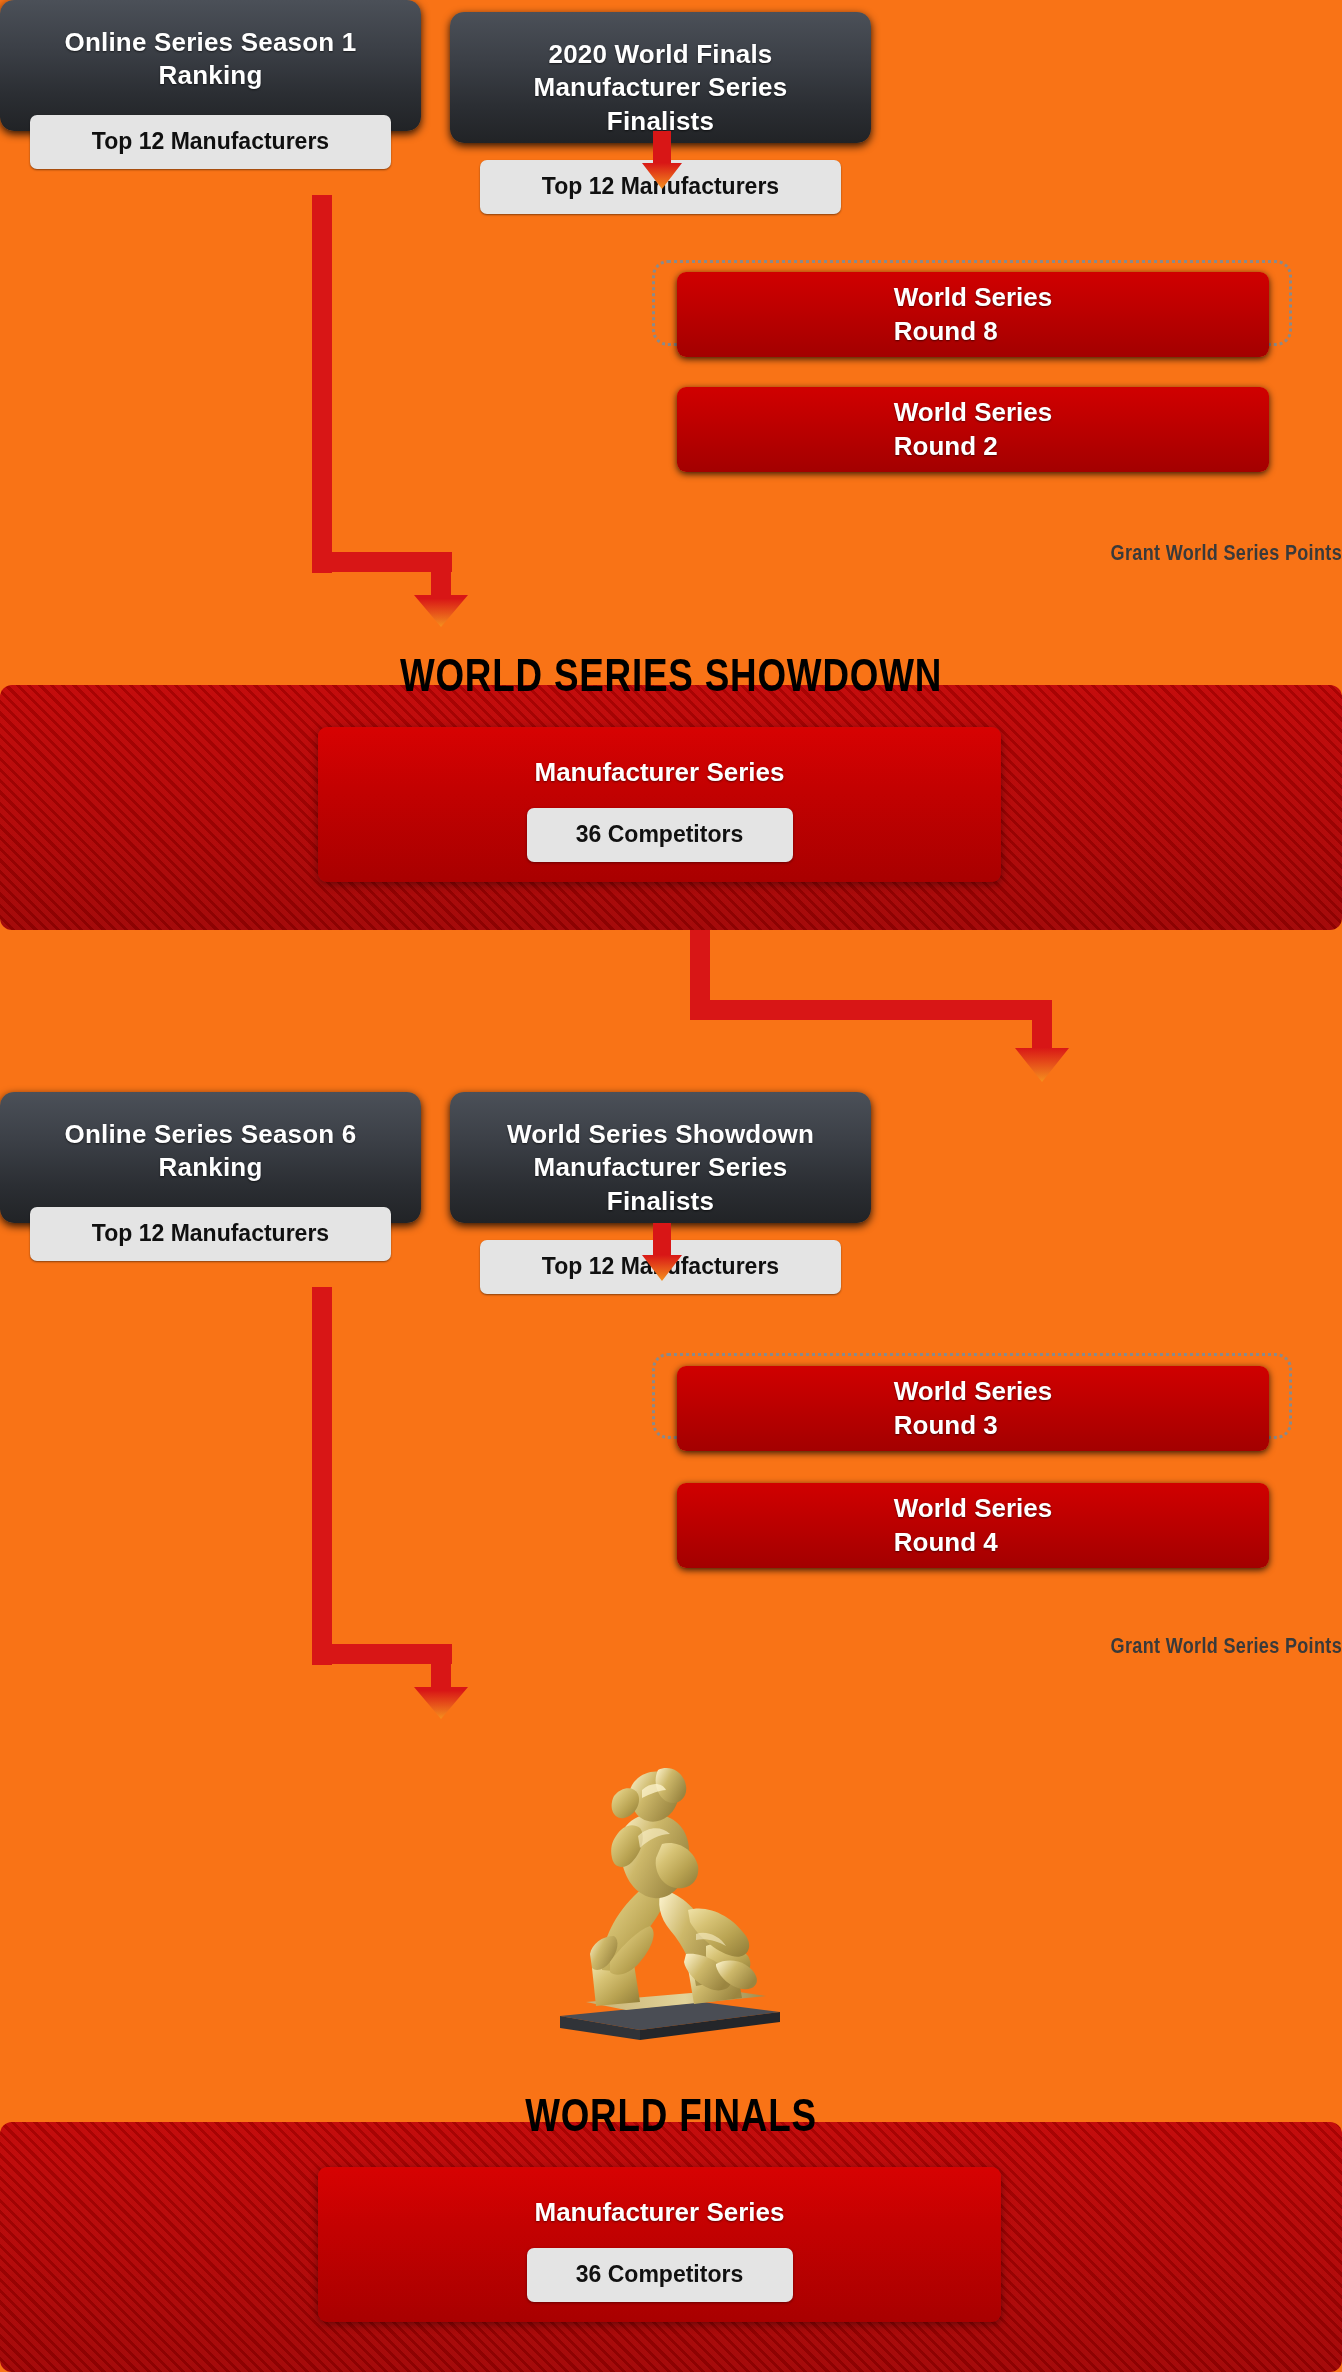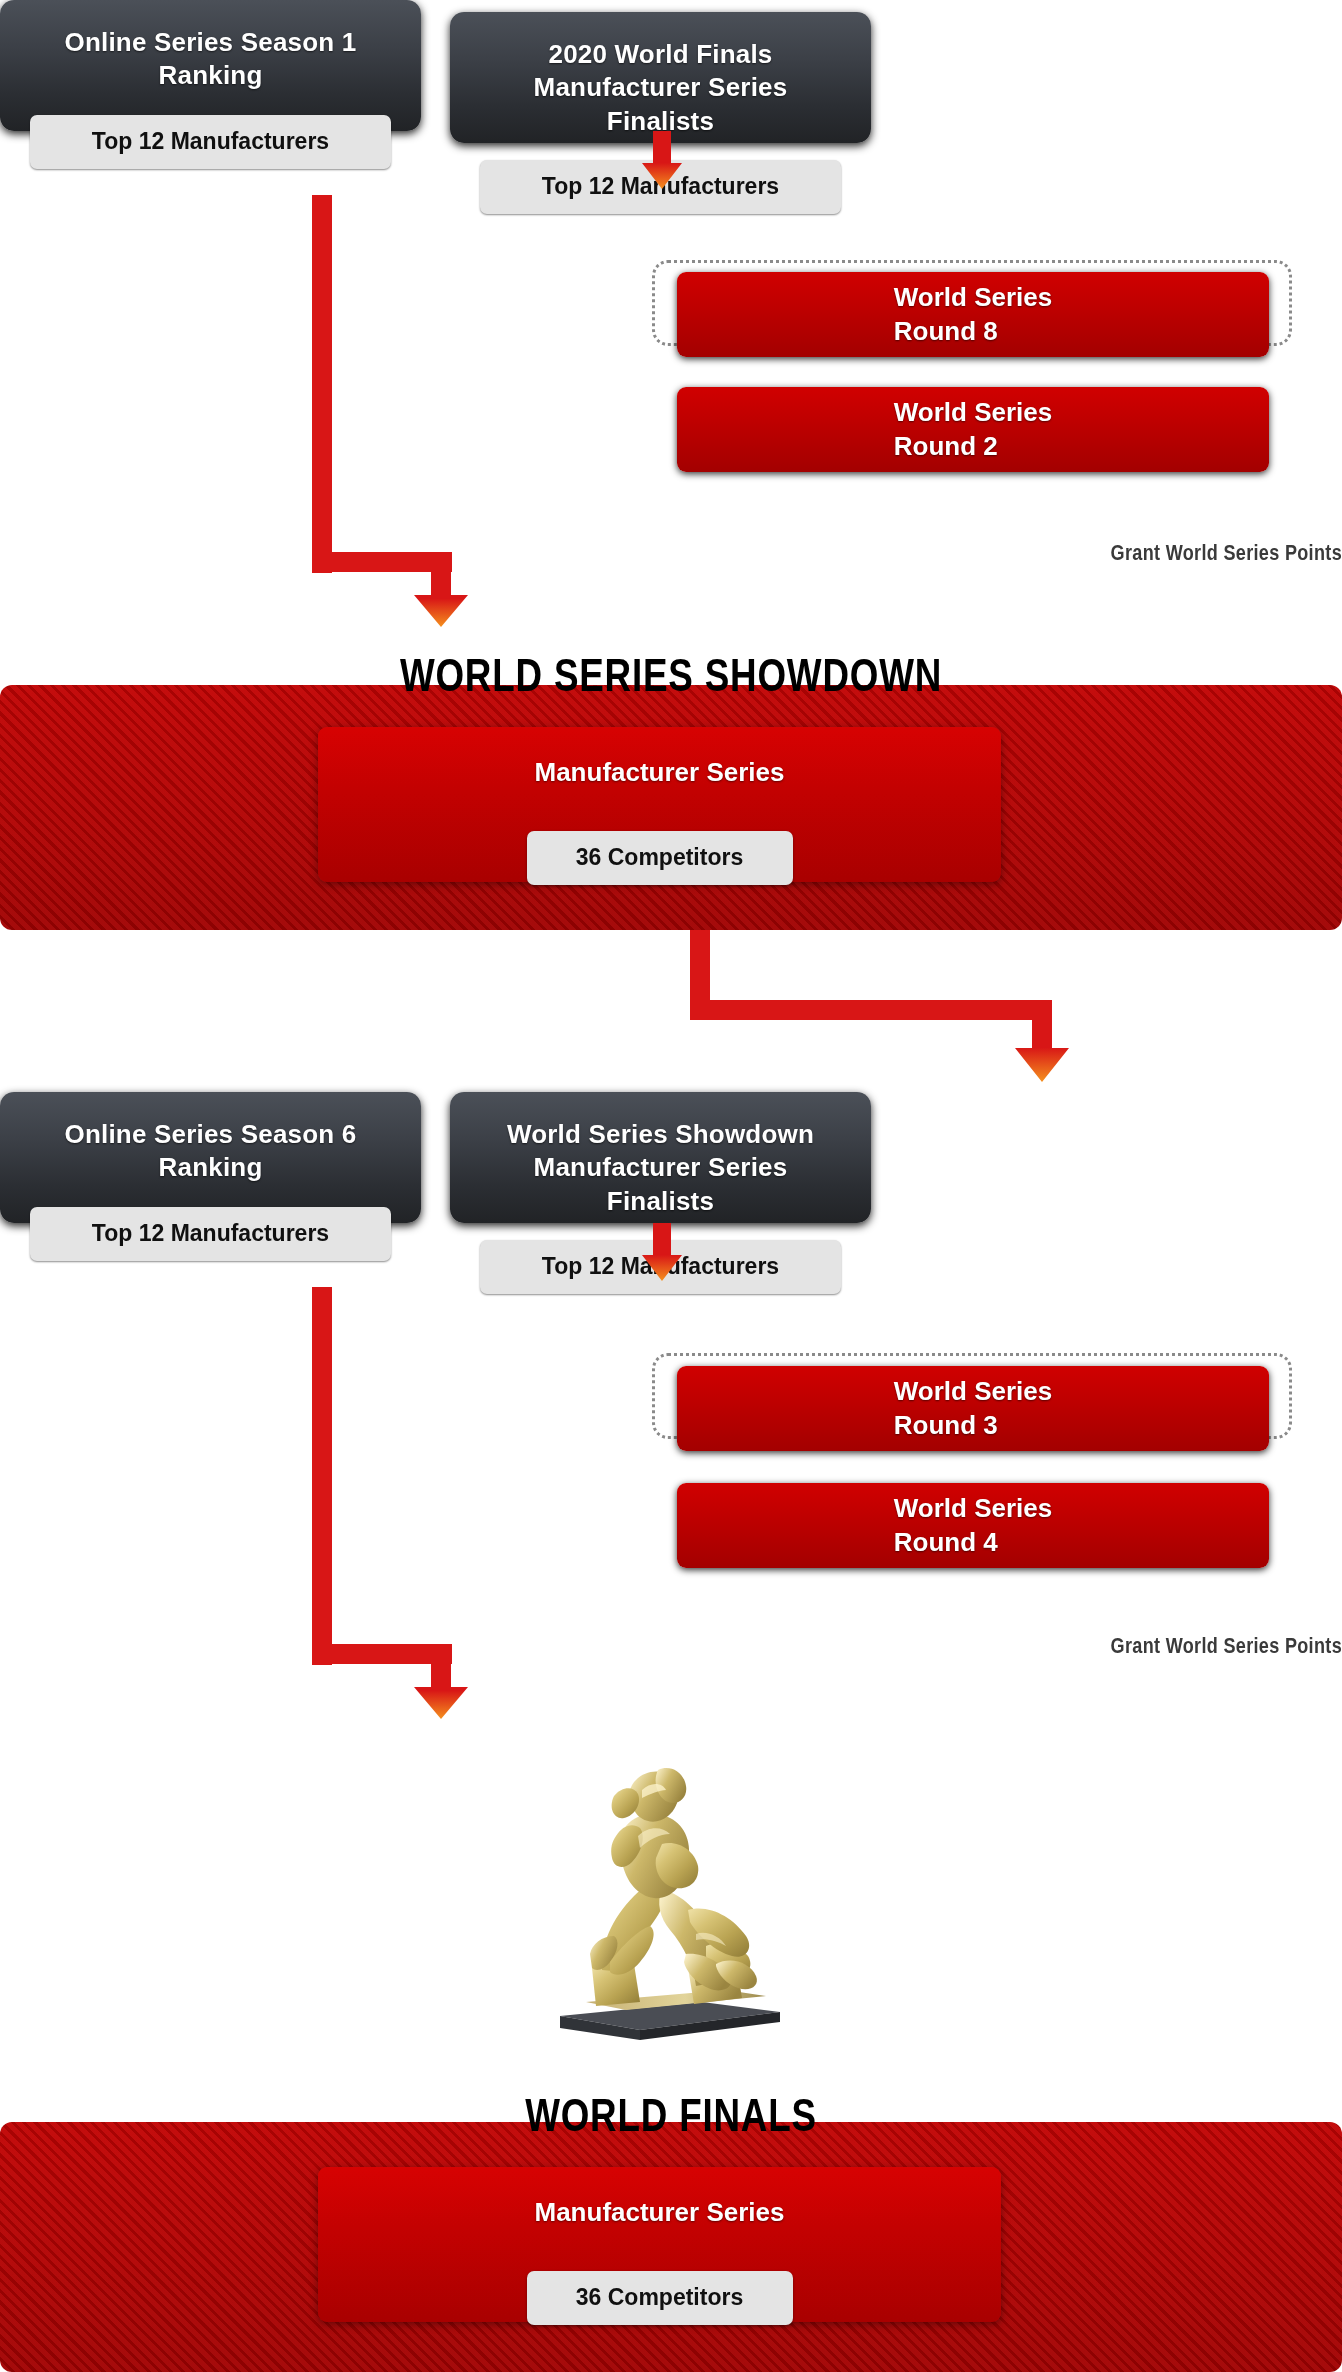--- a/index.html
+++ b/index.html
@@ -7,21 +7,21 @@
     background: #000;
     width: 1342px;
     height: 2372px;
     font-family: "Liberation Sans", sans-serif;
     overflow: hidden;
   }
   .stage {
     position: relative;
     width: 1342px;
     height: 2372px;
-    background: #ffffff;
+    background: #f97316;
   }
 
   
   .srcbox {
     position: absolute;
     border-radius: 14px;
     background: linear-gradient(180deg, #4b5058 0%, #3b3f46 38%, #2b2e33 72%, #212326 100%);
     box-shadow: 0 3px 9px rgba(0,0,0,.85);
     padding: 26px 30px 30px 30px;
     display: flex;
@@ -112,21 +112,20 @@
     z-index: 5;
   }
   .innercard {
     position: absolute;
     border-radius: 9px;
     background: linear-gradient(180deg, #d70202 0%, #c30101 40%, #a90000 100%);
     box-shadow: 0 2px 8px rgba(0,0,0,.45);
     display: flex;
     flex-direction: column;
     align-items: center;
-    gap: 23px;
   }
   .innercard .ictitle {
     color: #fff;
     font-size: 26px;
     font-weight: bold;
     text-align: center;
     margin-top: 30px;
     text-shadow: 0 1px 2px rgba(0,0,0,.5);
   }
   .innercard .icpill {

